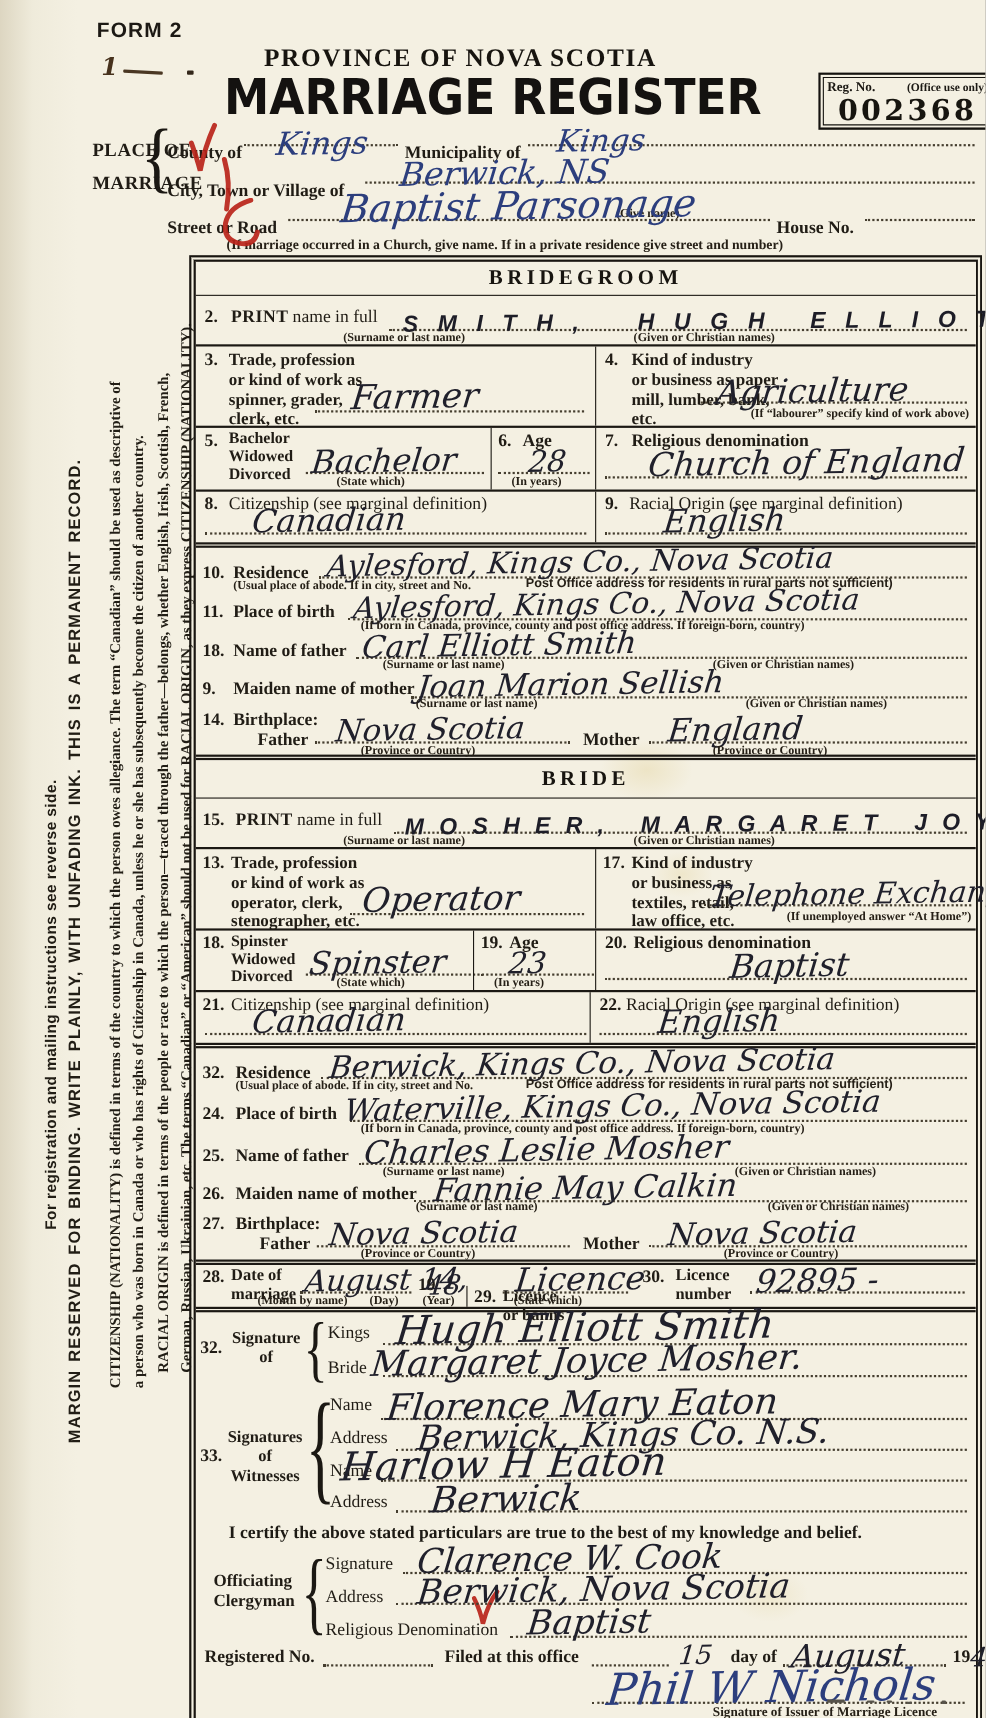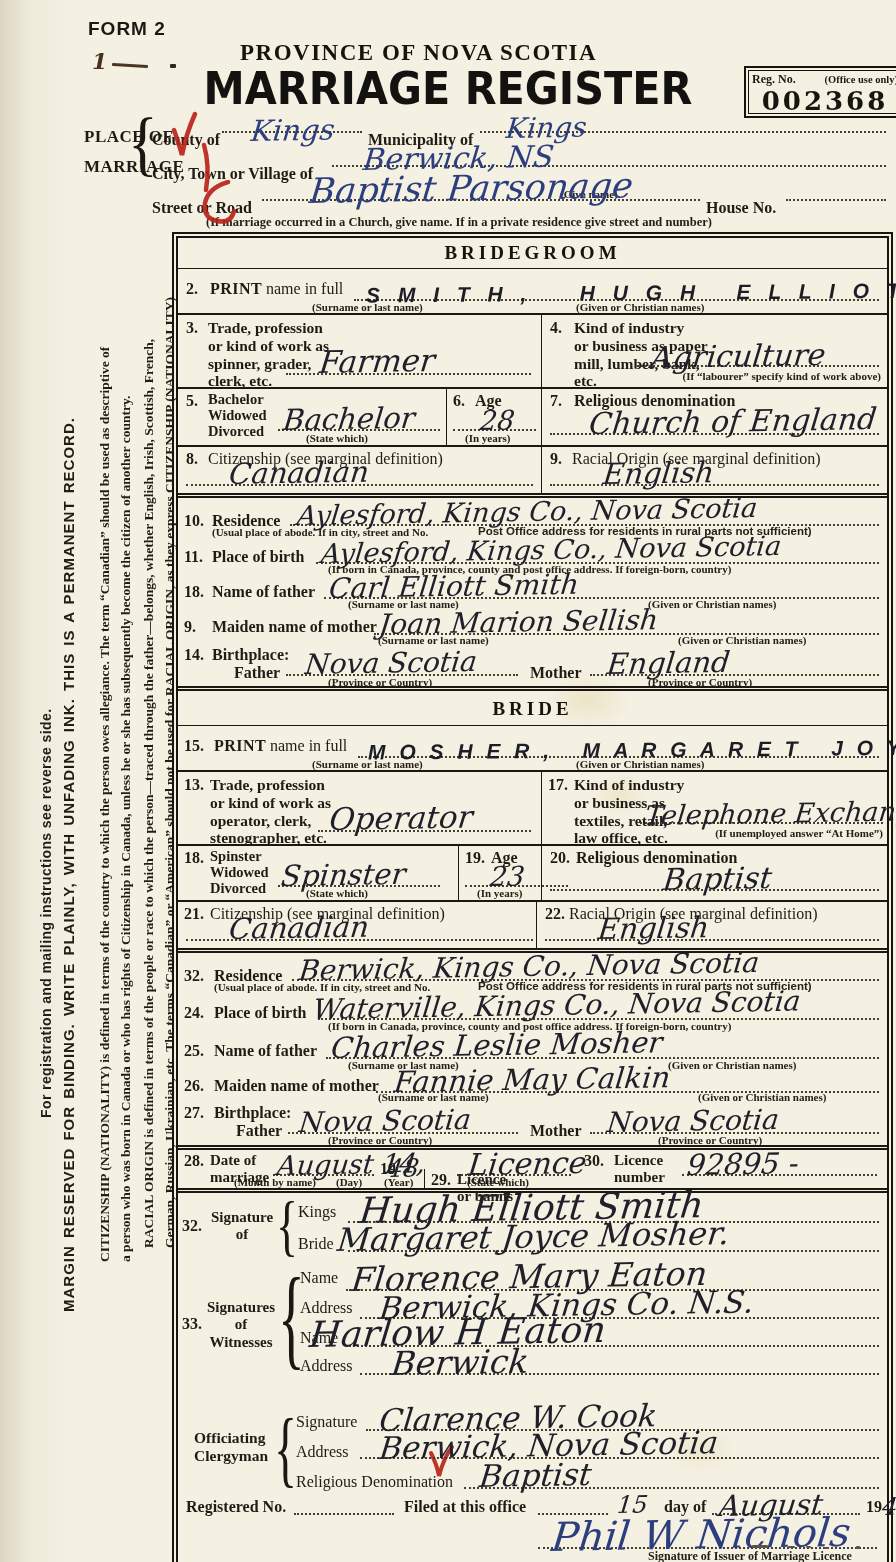--- a/index.html
+++ b/index.html
@@ -272,21 +272,21 @@
     <div class="r" style="height:54px;">
       <div class="cell" style="left:0;width:268px;">
         <span class="ab num" style="left:6px;top:3px;">18.</span>
         <span class="ab lb pre" style="left:32px;top:3px;font-size:14.5px;line-height:1.1;">Spinster
 Widowed
 Divorced</span>
         <div class="dl" style="left:100px;right:6px;bottom:13px;"></div>
         <i class="hw" style="left:102px;bottom:11px;font-size:29px;">Spinster</i>
         <span class="ab note" style="left:128px;bottom:1px;">(State which)</span>
       </div>
-      <div class="cell vl" style="left:280px;width:95px;padding-left:20px;">
+      <div class="cell vl" style="left:252px;width:95px;padding-left:20px;">
         <span class="ab num" style="left:6px;top:3px;">19.</span>
         <span class="ab lb" style="left:32px;top:3px;">Age</span>
         <div class="dl" style="left:6px;right:6px;bottom:13px;"></div>
         <i class="hw" style="left:30px;bottom:11px;font-size:27px;">23</i>
         <span class="ab note" style="left:18px;bottom:1px;">(In years)</span>
       </div>
       <div class="cell vl" style="left:363px;right:0;">
         <span class="ab num" style="left:8px;top:3px;">20.</span>
         <span class="ab lb" style="left:34px;top:3px;">Religious denomination</span>
         <div class="dl" style="left:8px;right:8px;bottom:9px;"></div>
@@ -414,20 +414,21 @@
       <i class="hw" style="left:200px;bottom:54px;font-size:31px;">Berwick, Kings Co. N.S.</i>
       <span class="ab lb" style="left:122px;top:72px;font-weight:normal;">Name</span>
       <div class="dl" style="left:168px;right:8px;bottom:30px;"></div>
       <i class="hw" style="left:130px;bottom:26px;font-size:36px;">Harlow H Eaton</i>
       <span class="ab lb" style="left:122px;top:100px;font-weight:normal;">Address</span>
       <div class="dl" style="left:182px;right:8px;bottom:2px;"></div>
       <i class="hw" style="left:212px;bottom:-2px;font-size:33px;">Berwick</i>
     </div>
 
     <div class="r rnone" style="height:118px;">
+      <span class="ab" style="left:30px;top:8px;font:16px 'Liberation Serif',serif;font-weight:bold;color:#1d1a14;">I certify the above stated particulars are true to the best of my knowledge and belief.</span>
       <span class="ab lb pre" style="left:16px;top:52px;font-size:15.5px;">Officiating
 Clergyman</span>
       <span class="brace" style="left:96px;top:30px;font-size:48px;transform:scaleY(1.75);transform-origin:top;">{</span>
       <span class="ab lb" style="left:118px;top:36px;font-weight:normal;">Signature</span>
       <div class="dl" style="left:188px;right:8px;bottom:64px;"></div>
       <i class="hw" style="left:200px;bottom:60px;font-size:31px;">Clarence W. Cook</i>
       <span class="ab lb" style="left:118px;top:66px;font-weight:normal;">Address</span>
       <div class="dl" style="left:182px;right:8px;bottom:36px;"></div>
       <i class="hw" style="left:200px;bottom:32px;font-size:31px;">Berwick, Nova Scotia</i>
       <span class="ab lb" style="left:118px;top:96px;font-weight:normal;">Religious Denomination</span>

